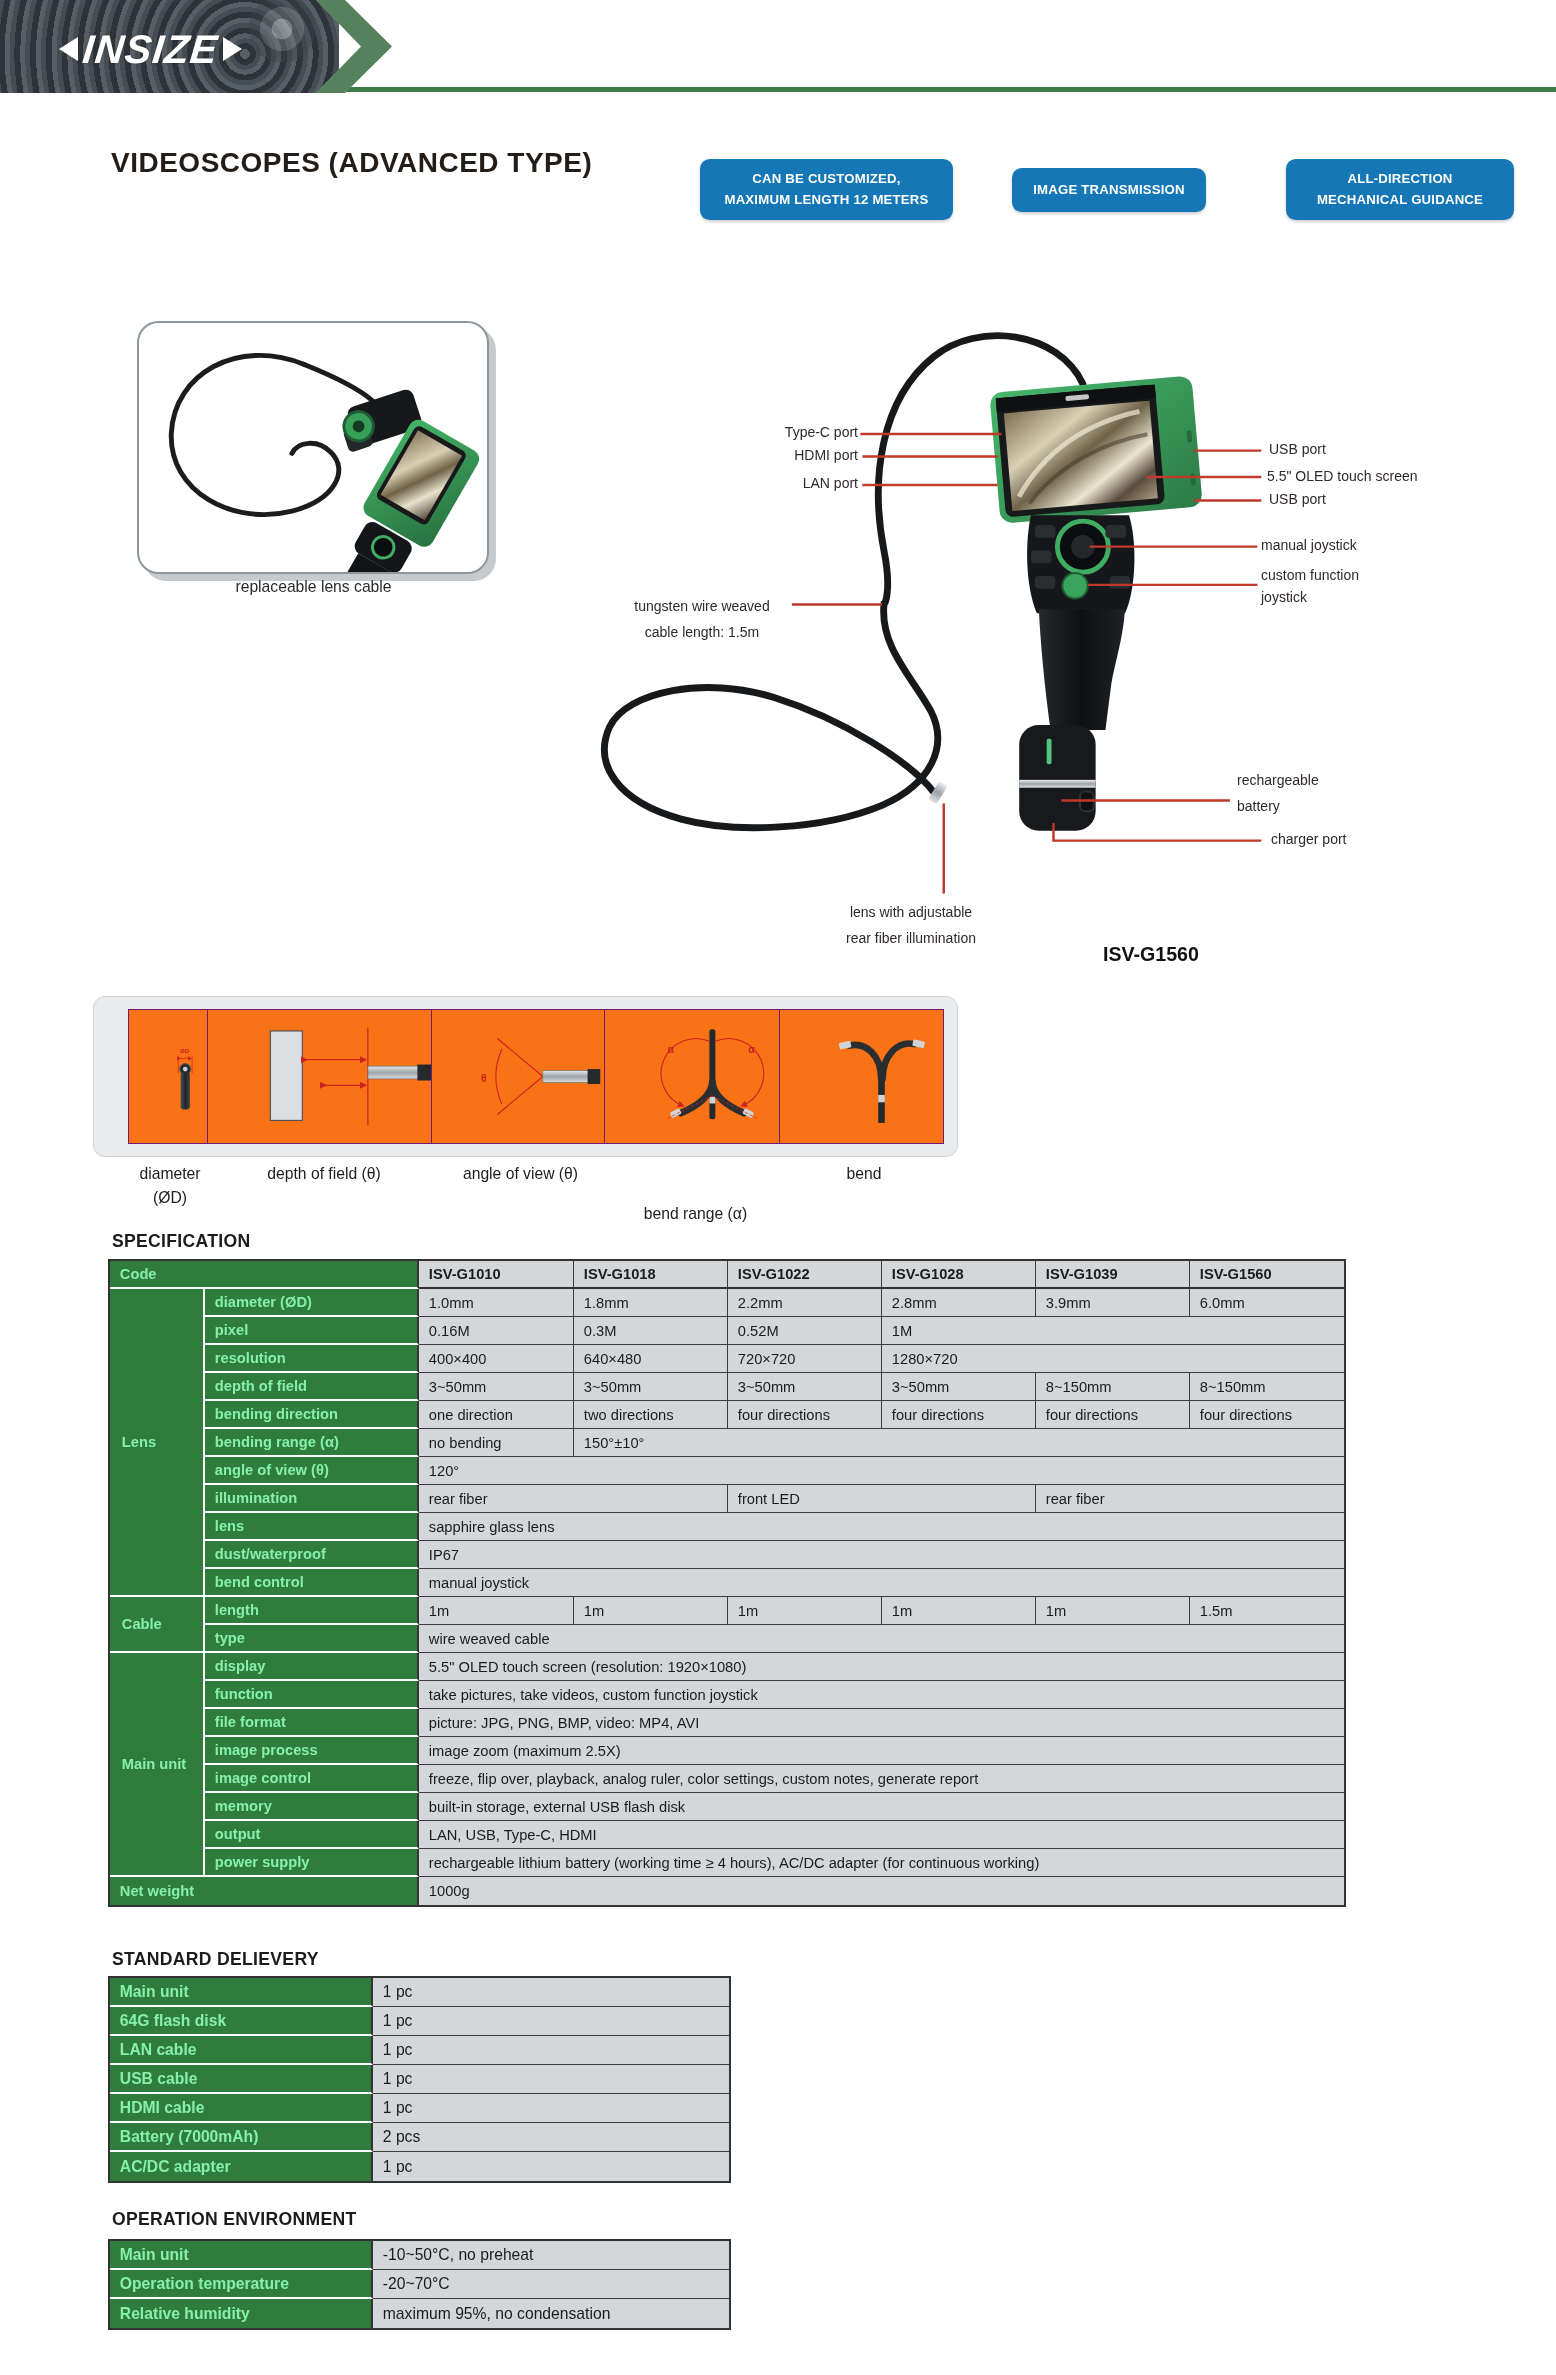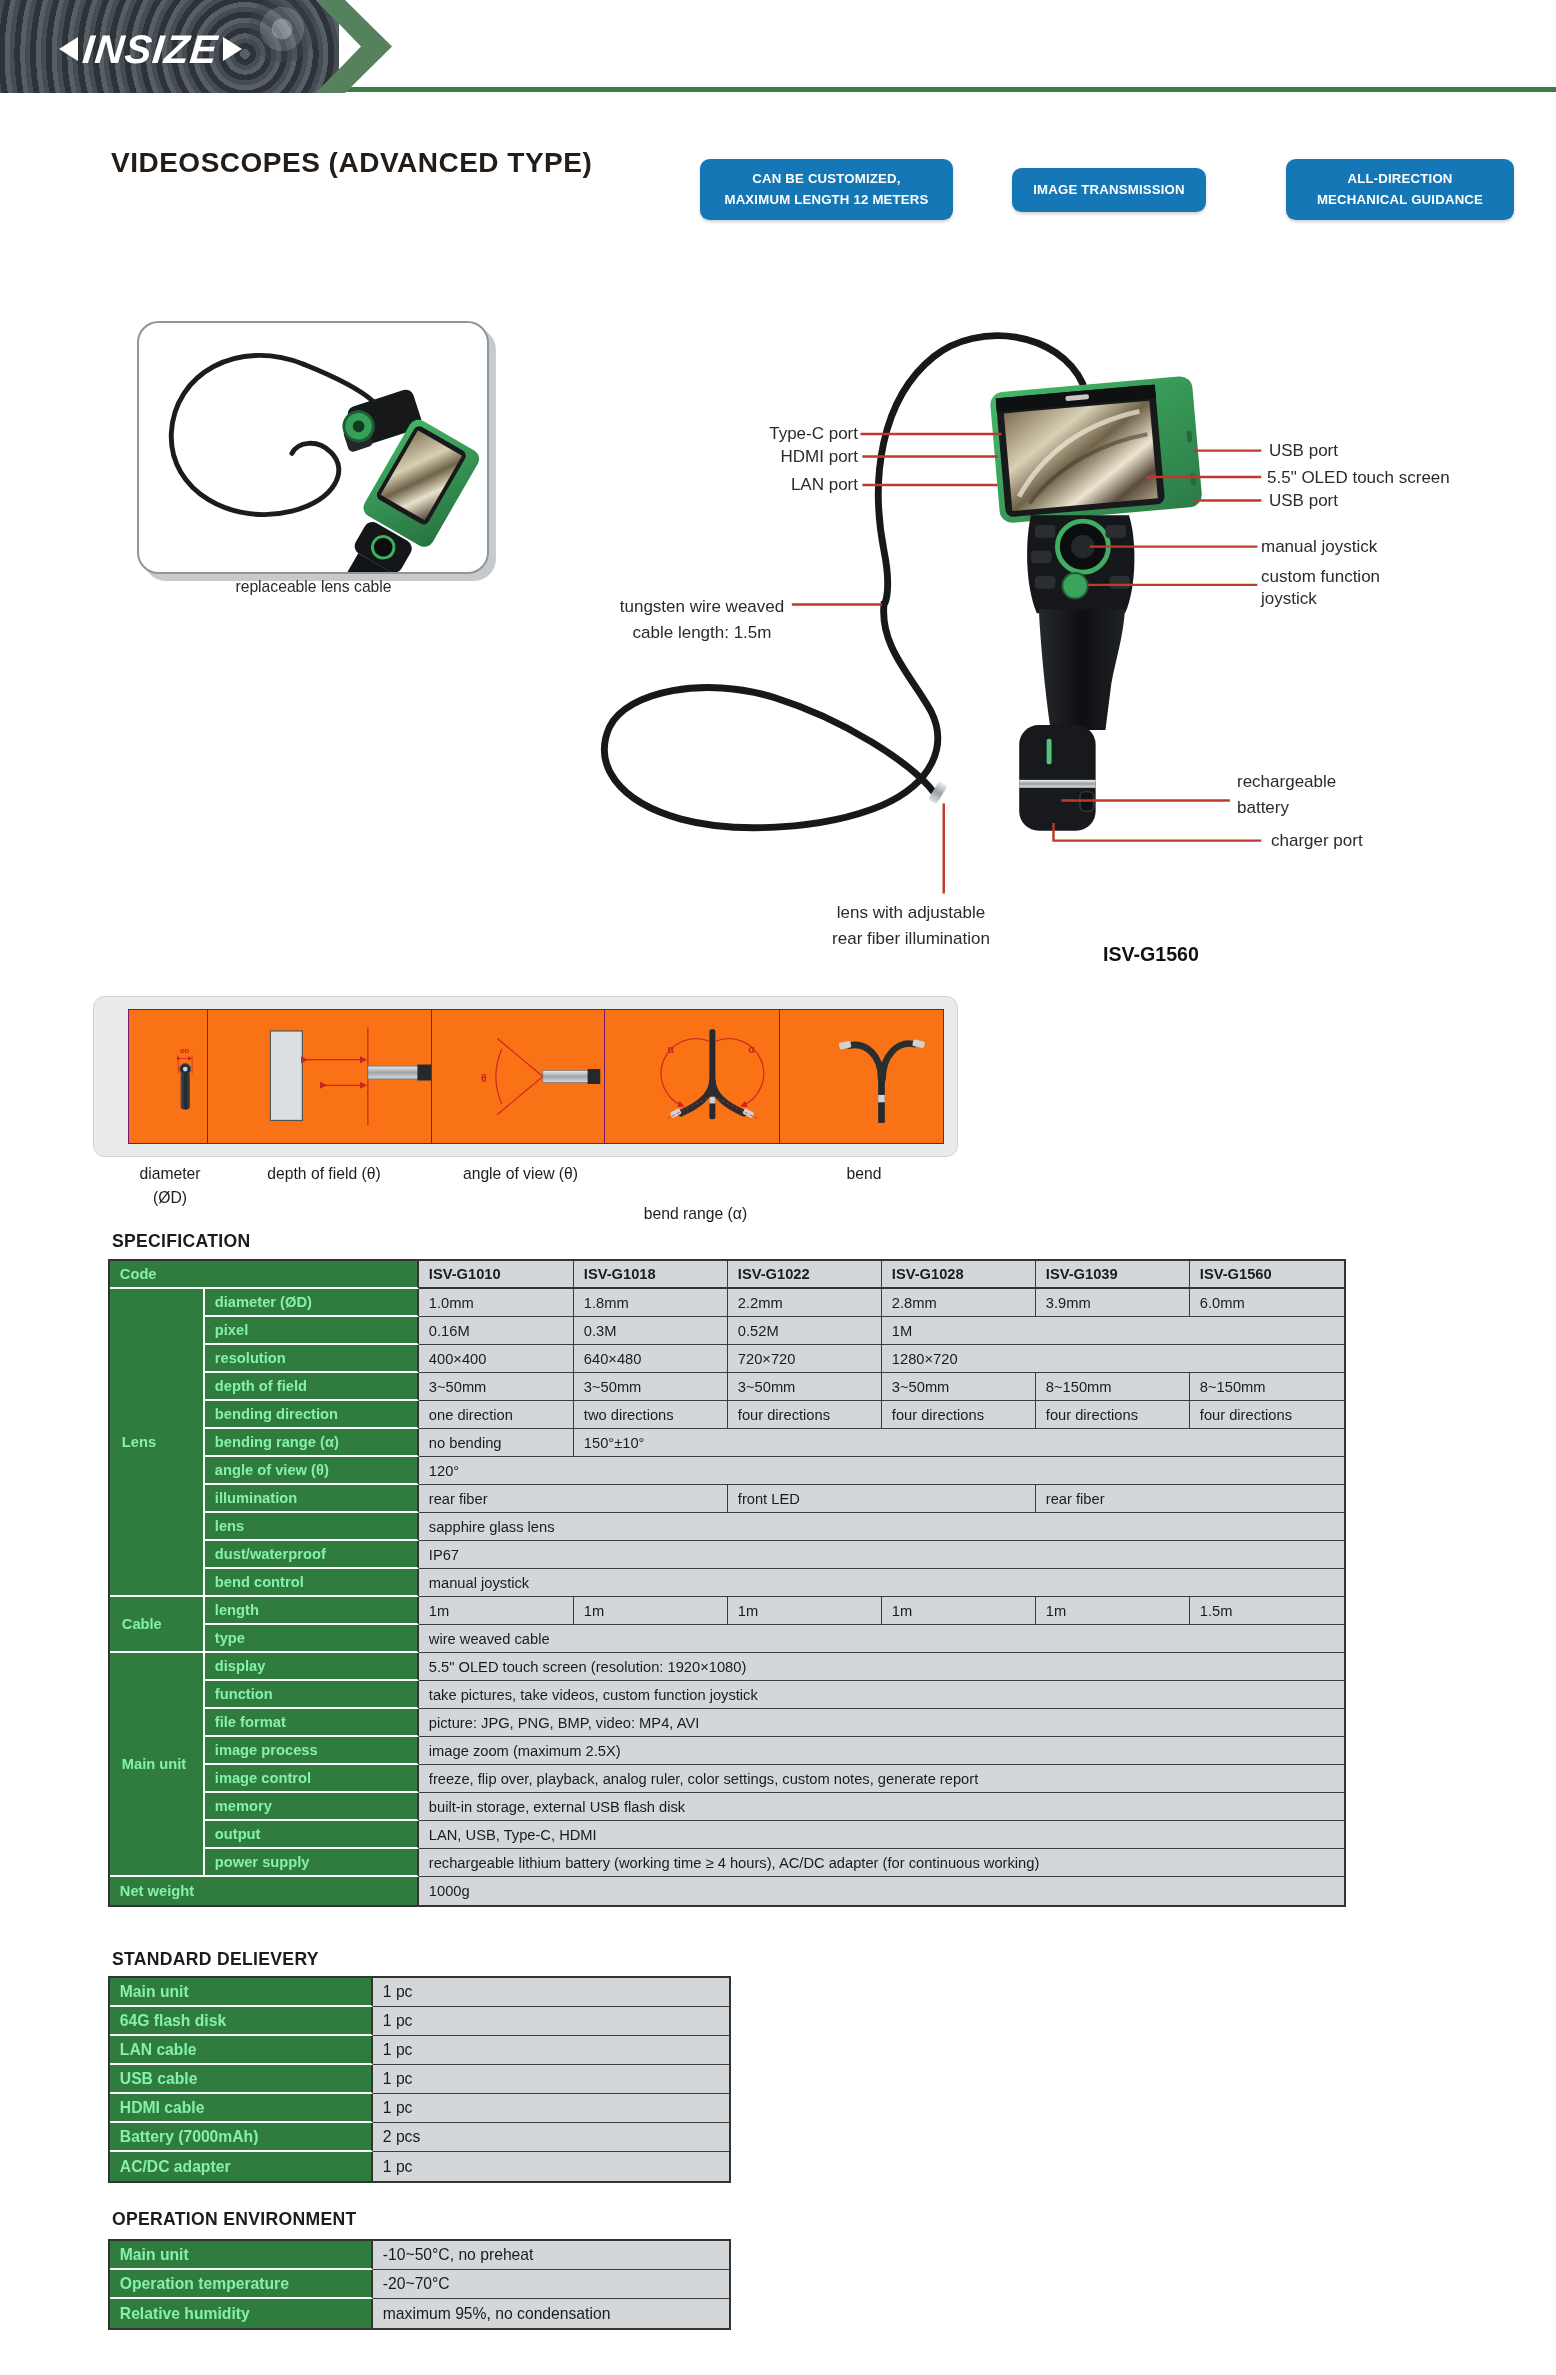--- a/index.html
+++ b/index.html
@@ -30,21 +30,21 @@
   .badge{background:#1577b5;border-radius:9.8px;color:#fff;font-weight:bold;font-size:13.2px;
     display:flex;flex-direction:column;justify-content:center;align-items:center;text-align:center;
     line-height:1.55;letter-spacing:0.2px;box-shadow:0 2px 2.9px rgba(0,0,0,.18);}
 
   
   .figbox{left:137px;top:321px;width:348px;height:249px;background:#fff;border:2px solid #8f969b;
     border-radius:21.6px;box-shadow:6.9px 6.9px 0 #c6cacc;}
   .figcaption{left:147px;top:578px;width:333px;text-align:center;font-size:15.7px;color:#2a2a2a;}
 
   
-  .co{font-size:17px;color:#2f2a28;}
+  .co{font-size:14px;color:#2f2a28;}
   .co.r{text-align:right;}
   .co.c{text-align:center;}
   .model-label{font-size:19.6px;font-weight:bold;color:#111;}
 
   
   .gpanel{left:93px;top:996px;width:863px;height:159px;background:#e9ebed;border:1px solid #cfd2d4;border-radius:11.8px;}
   .gcells{position:absolute;left:34px;top:11.8px;width:817px;height:135px;display:grid;
     grid-template-columns:80px 224px 173px 175px 164px;}
   .gcell{background:#f97316;border:1px solid #701a75;margin-left:-1px;position:relative;overflow:hidden;padding-left:40px;}
   .gcell:first-child{margin-left:0;}

